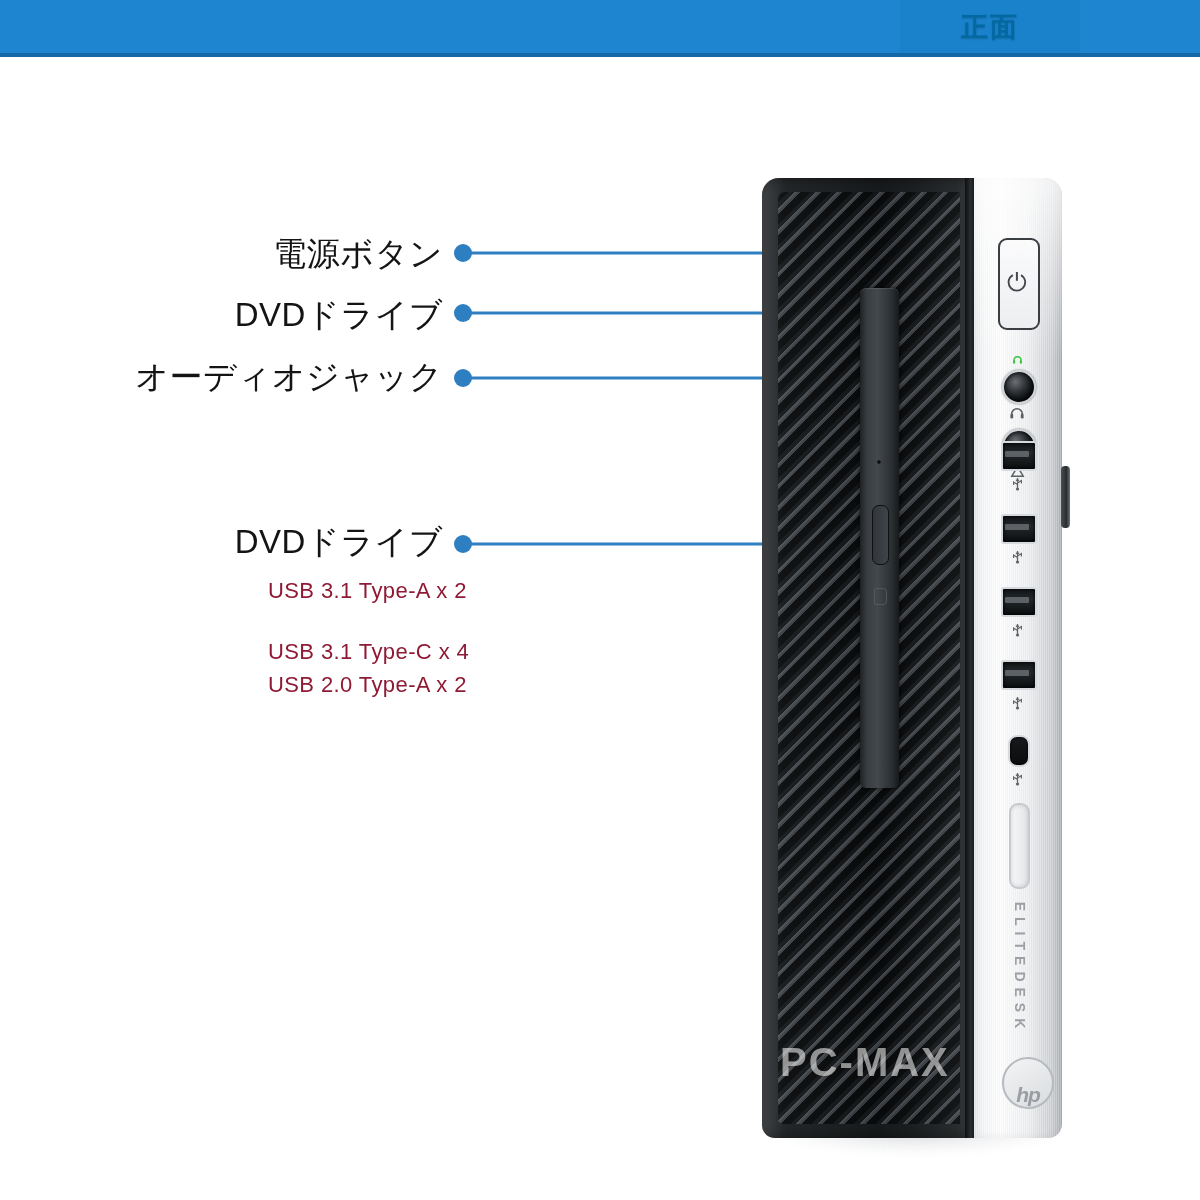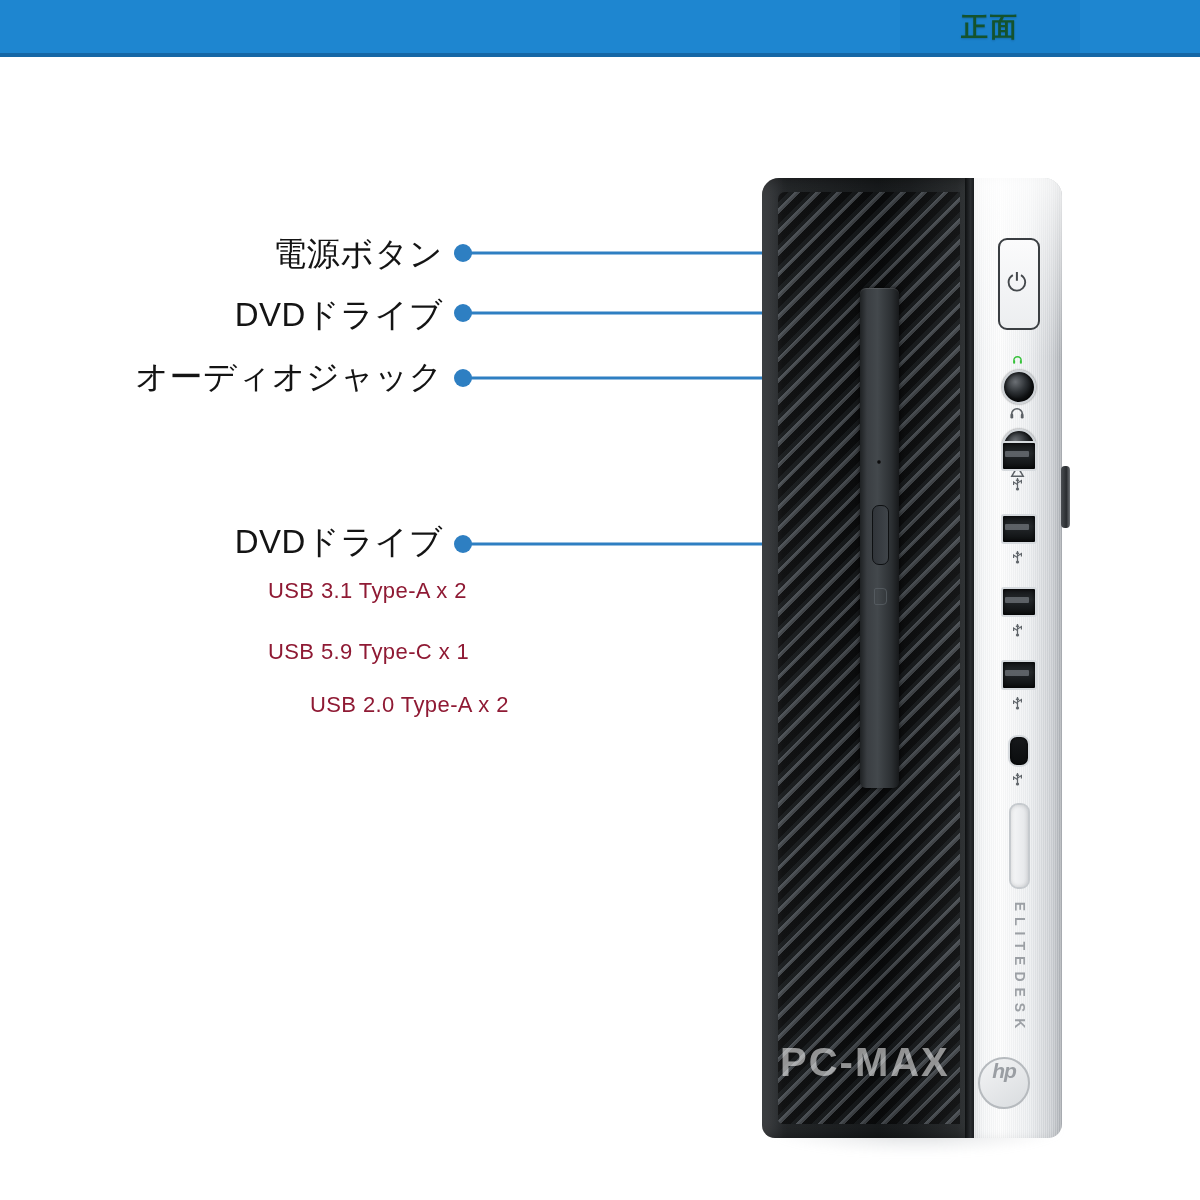--- a/index.html
+++ b/index.html
@@ -21,21 +21,21 @@
     position:absolute;left:0;top:53px;width:1200px;height:4px;
     background:#1567a6;
   }
   .banner-tab{
     position:absolute;left:900px;top:0;width:180px;height:53px;
     background:#1a81cb;
   }
   .banner-title{
     position:absolute;left:900px;top:0;width:180px;height:53px;
     display:flex;align-items:center;justify-content:center;
-    color:#14532d;font-size:27px;font-weight:bold;letter-spacing:2px;
+    color:#0369a1;font-size:27px;font-weight:bold;letter-spacing:2px;
     text-shadow:0 1px 2px rgba(0,0,0,.18);
   }
 
   
   .label{
     position:absolute;
     color:#141414;
     font-size:33px;
     white-space:nowrap;
     text-align:right;
@@ -48,21 +48,21 @@
 
   .sublabel{
     position:absolute;left:268px;
     color:#8f1a34;
     font-size:22px;
     white-space:nowrap;
     letter-spacing:.4px;
   }
   .sublabel.s1{top:578px;}
   .sublabel.s2{top:639px;}
-  .sublabel.s3{top:692px;margin-left:42px;}
+  .sublabel.s3{top:672px;}
 
   
   .leaders{position:absolute;left:0;top:0;width:1200px;height:1200px;}
 
   
   .pc{
     position:absolute;left:762px;top:178px;width:300px;height:960px;
   }
   .pc-shadow{
     position:absolute;left:770px;top:1128px;width:290px;height:26px;
@@ -219,25 +219,25 @@
   }
 
   
   .elitedesk{
     position:absolute;left:214px;top:690px;width:88px;height:200px;
     display:flex;align-items:center;justify-content:center;
     color:#9ca0a5;font-size:14px;letter-spacing:6px;font-weight:600;
     transform:rotate(90deg);transform-origin:center;
   }
   .hp-logo{
-    position:absolute;left:216px;top:879px;width:48px;height:48px;
+    position:absolute;left:240px;top:879px;width:48px;height:48px;
     border-radius:50%;
     border:2px solid #b6babe;
     background:linear-gradient(145deg,#f3f4f5,#d9dcdf);
-    display:flex;align-items:flex-start;justify-content:center;
+    display:flex;align-items:flex-end;justify-content:center;
   }
   .hp-logo span{
     color:#9a9ea3;font-size:21px;font-weight:bold;font-style:italic;
     letter-spacing:-1px;
   }
 
   
   .watermark{
     position:absolute;left:780px;top:1040px;
     color:rgba(255,255,255,.55);
@@ -277,21 +277,21 @@
     <circle cx="463" cy="544" r="9" fill="#2e7fc2"></circle>
     <rect x="988" y="429" width="72" height="345" rx="13" ry="13" fill="none" stroke="#2e7fc2" stroke-width="3"></rect>
   </svg>
 
   <div class="label l1">電源ボタン</div>
   <div class="label l2">DVDドライブ</div>
   <div class="label l3">オーディオジャック</div>
   <div class="label usb">DVDドライブ</div>
 
   <div class="sublabel s1">USB 3.1 Type-A  x 2</div>
-  <div class="sublabel s2">USB 5.9 Type-C  x 1</div>
+  <div class="sublabel s2">USB 3.1 Type-C  x 4</div>
   <div class="sublabel s3">USB 2.0 Type-A  x 2</div>
 
   <div class="pc-shadow"></div>
   <div class="pc">
 
     <div class="body-black">
       <div class="vent"></div>
       <div class="vent-sheen"></div>
     </div>
     <div class="body-edge"></div>

